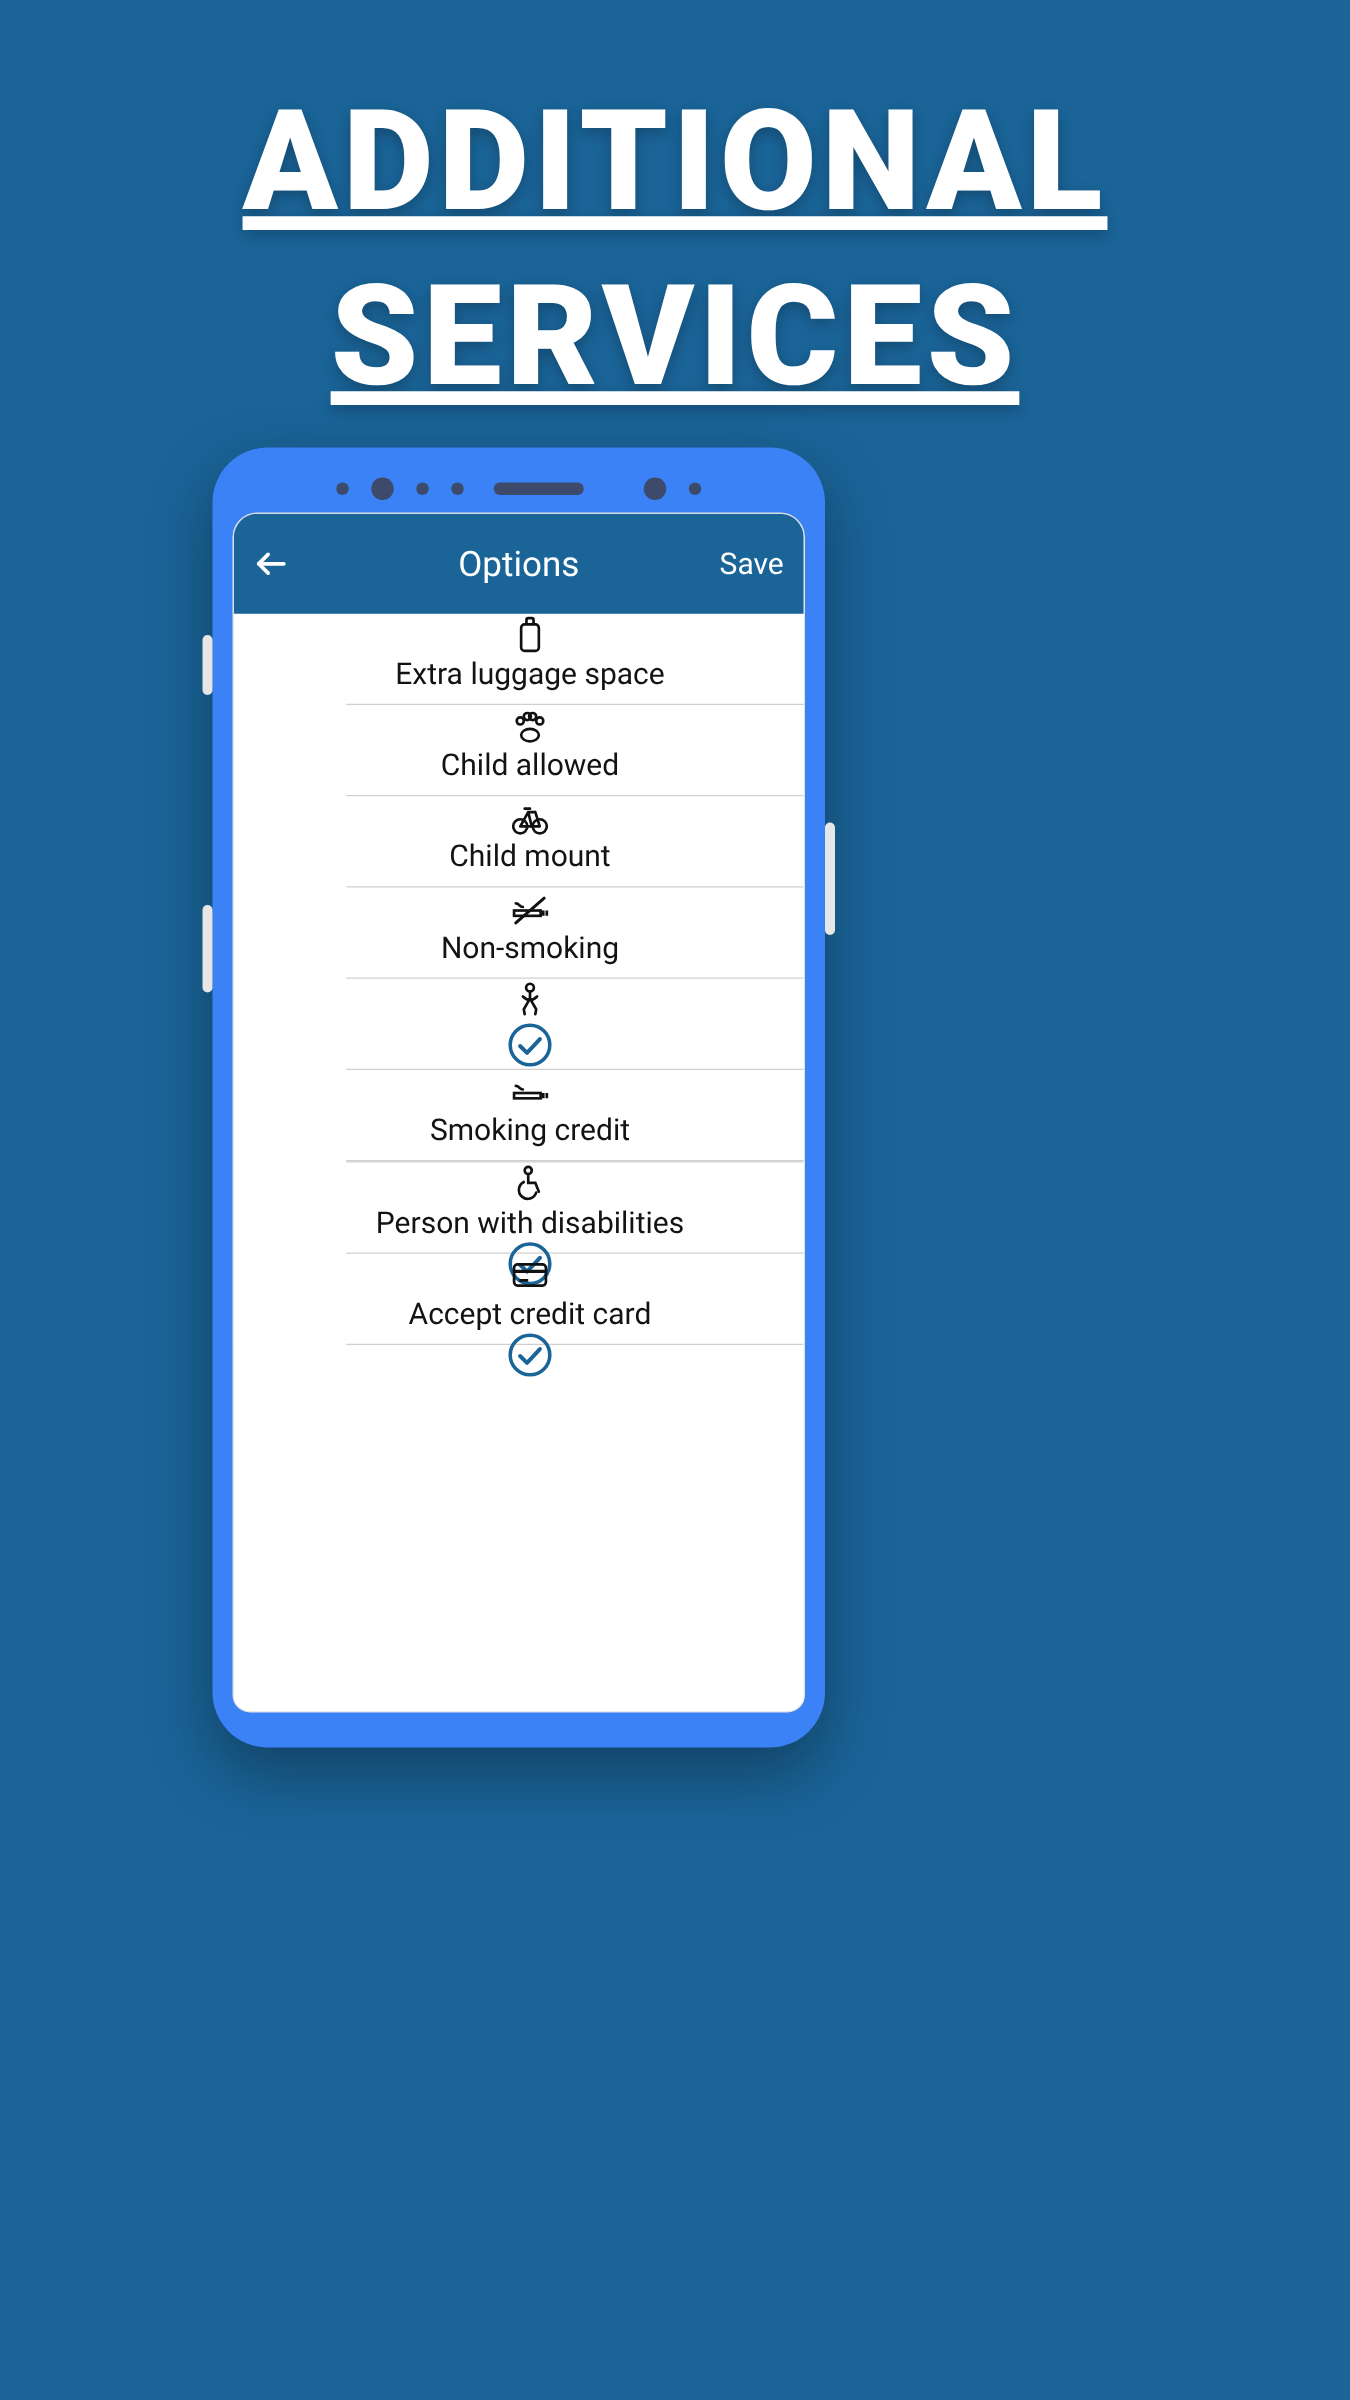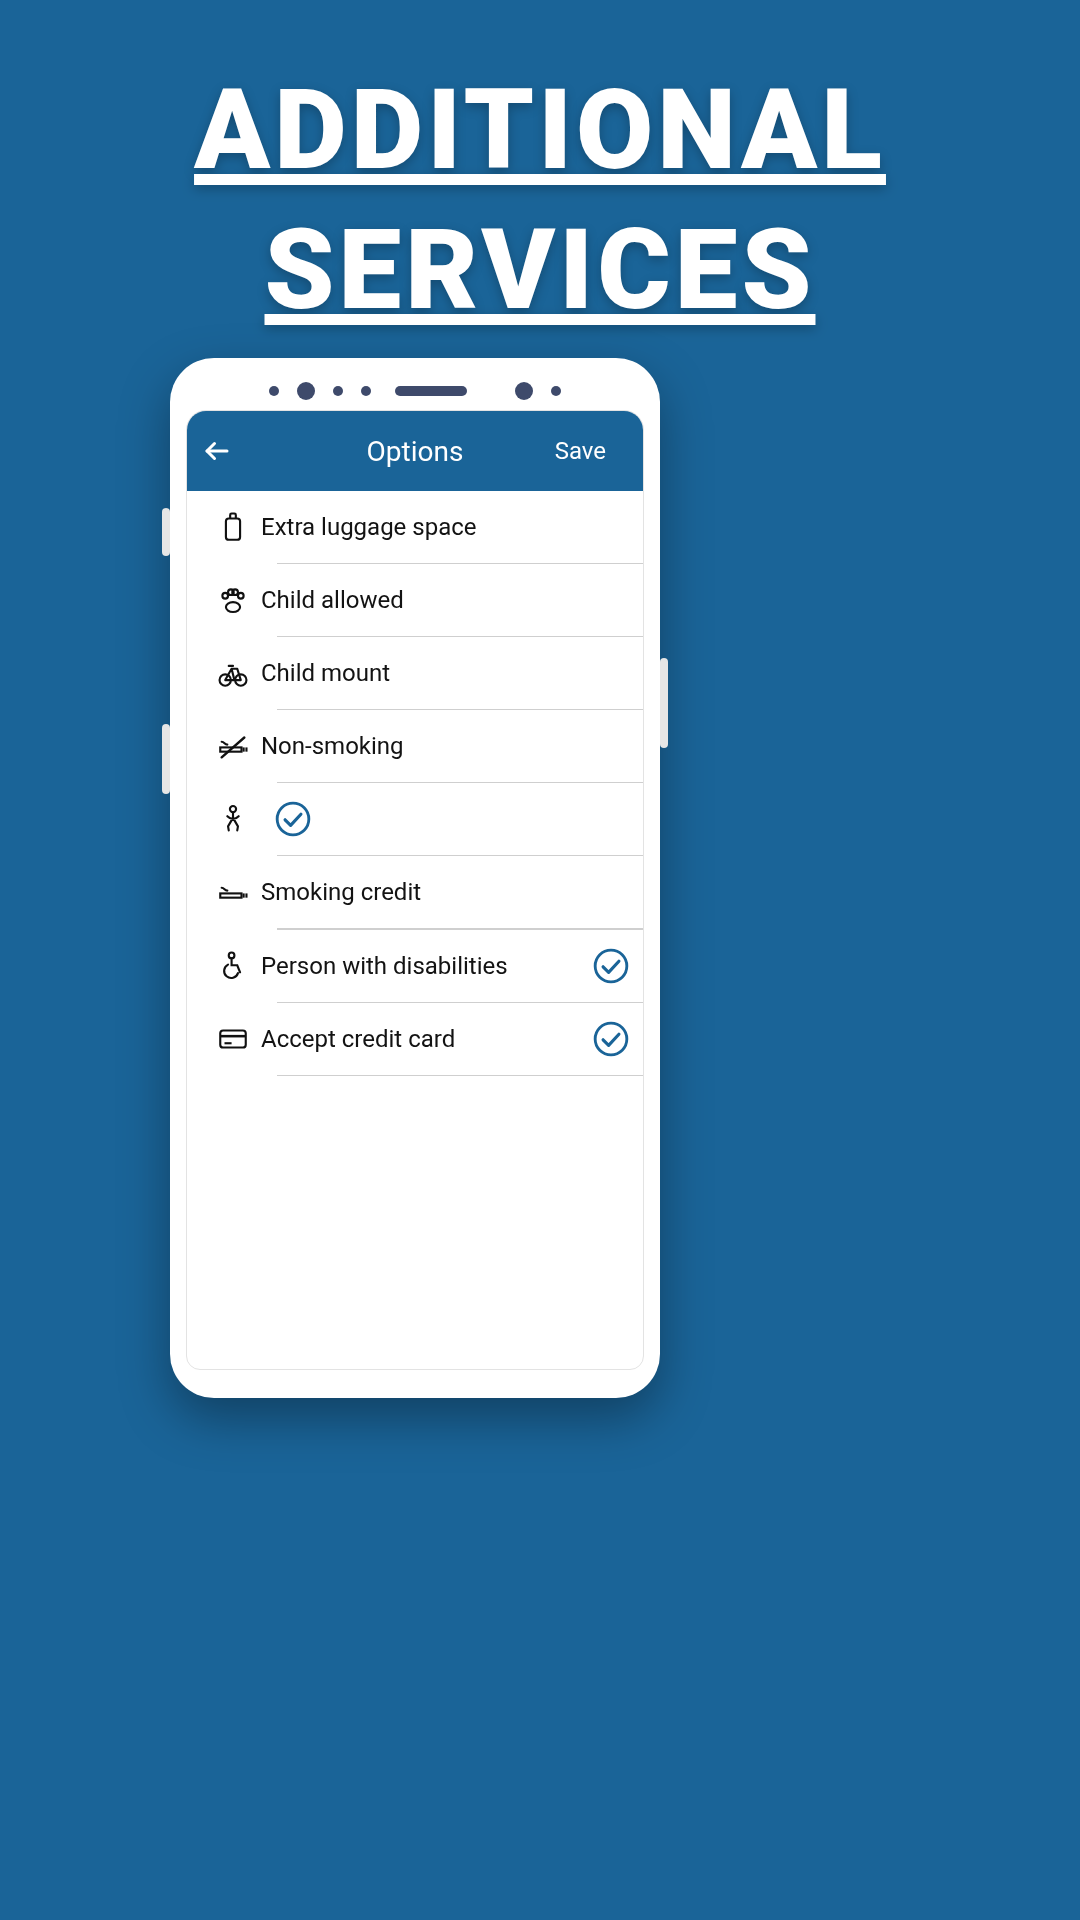--- a/index.html
+++ b/index.html
@@ -22,21 +22,21 @@
     text-shadow: 0 4px 12px rgba(0,0,0,0.25);
     text-decoration: underline;
   }
 
   .phone-frame {
     position: absolute;
     left: 170px;
     top: 358px;
     width: 490px;
     height: 1040px;
-    background: #ffffff;
+    background: #3b82f6;
     border-radius: 44px;
     box-shadow: 0 20px 50px rgba(0,0,0,0.35);
   }
 
   
   .nub {
     position: absolute;
     background: #e6e6e6;
     border-radius: 4px;
   }
@@ -89,32 +89,33 @@
   .app-bar-title {
     position: absolute;
     left: 0; right: 0;
     text-align: center;
     font-size: 28px;
     font-weight: 400;
     pointer-events: none;
   }
   .save-btn {
     margin-left: auto;
-    padding-right: 37px;
+    padding-right: 16px;
     font-size: 24px;
   }
 
   .list {
     background: #fff;
   }
   .row {
     display: flex;
     align-items: center;
     height: 72px;
     padding-left: 18px;
+    flex-direction: column;
   }
   .row .icon-slot {
     width: 56px;
     display: flex;
     align-items: center;
     justify-content: center;
     color: #111;
   }
   .row .label {
     flex: 1;

